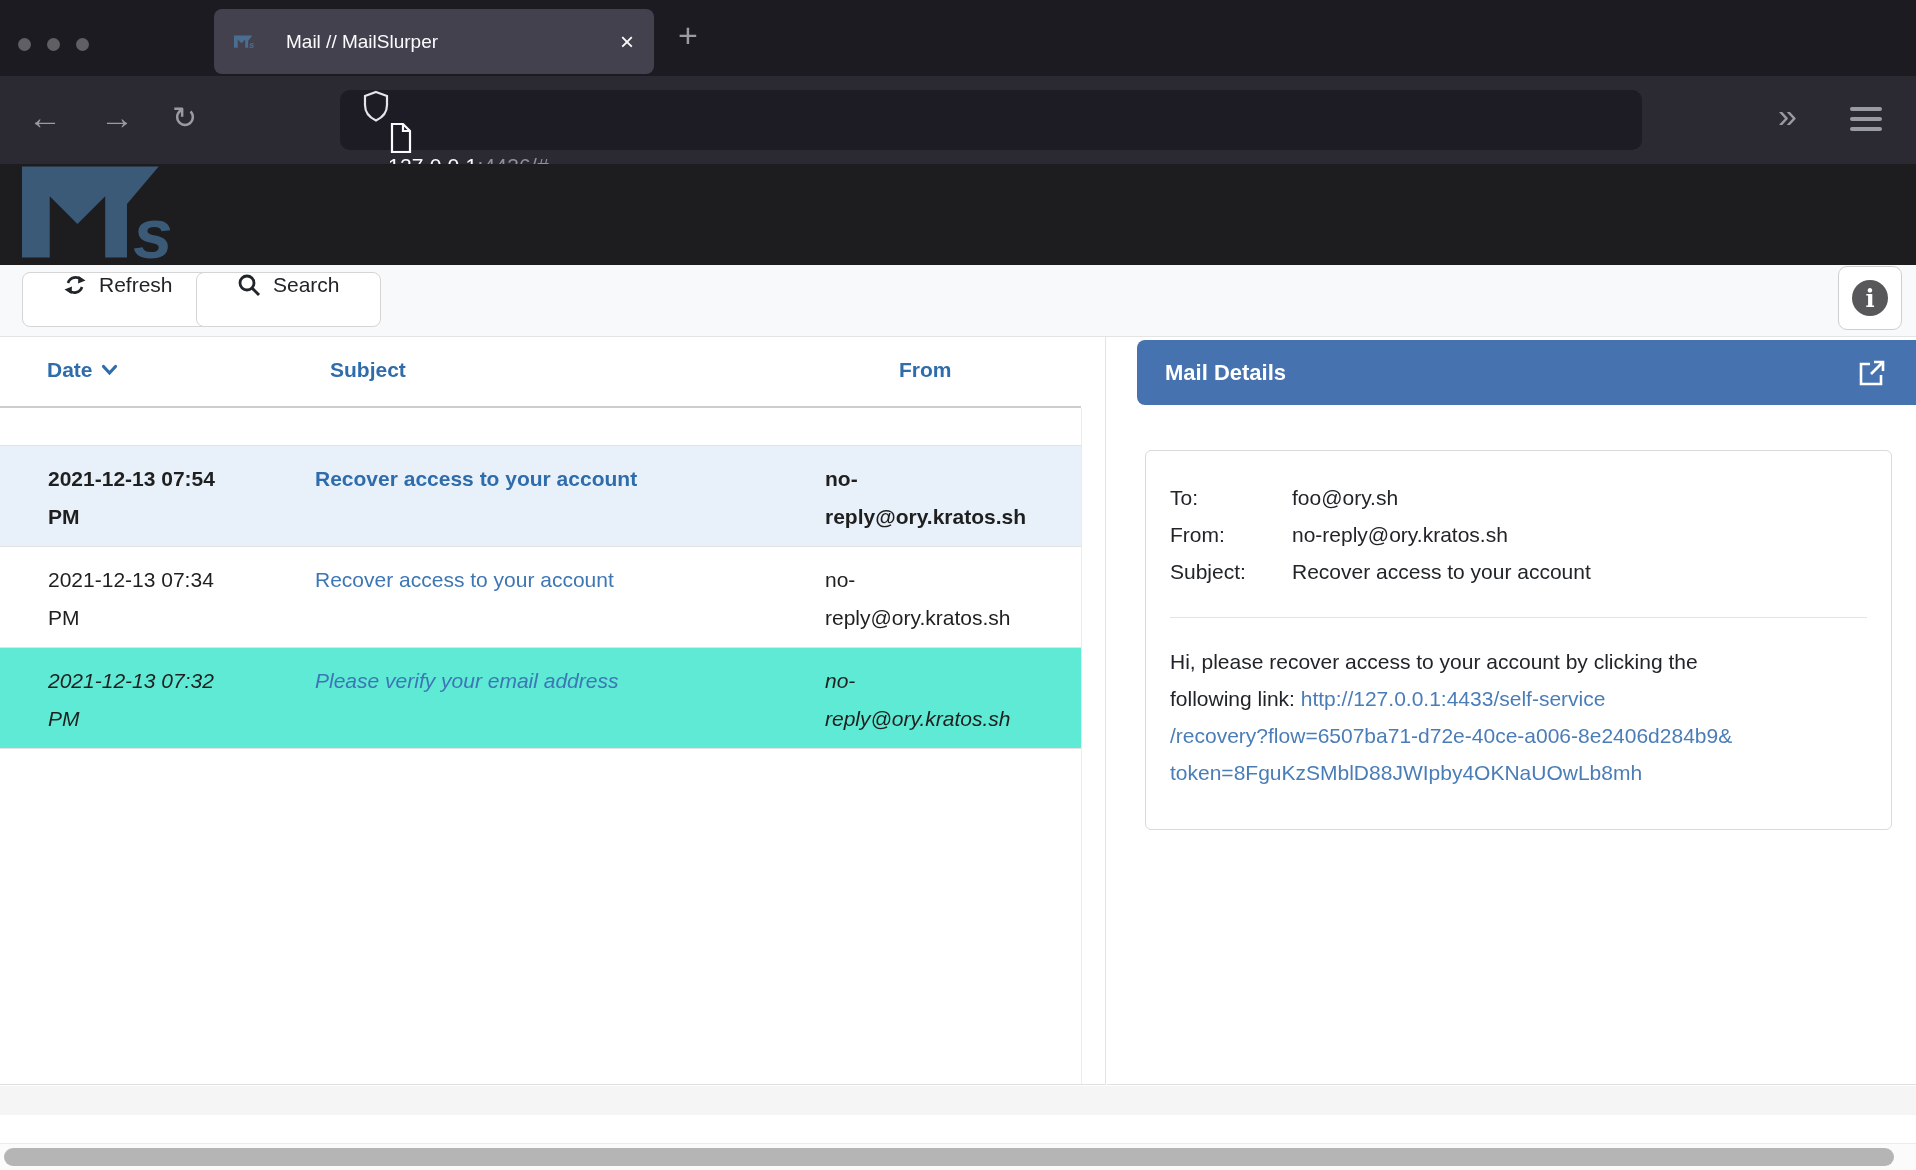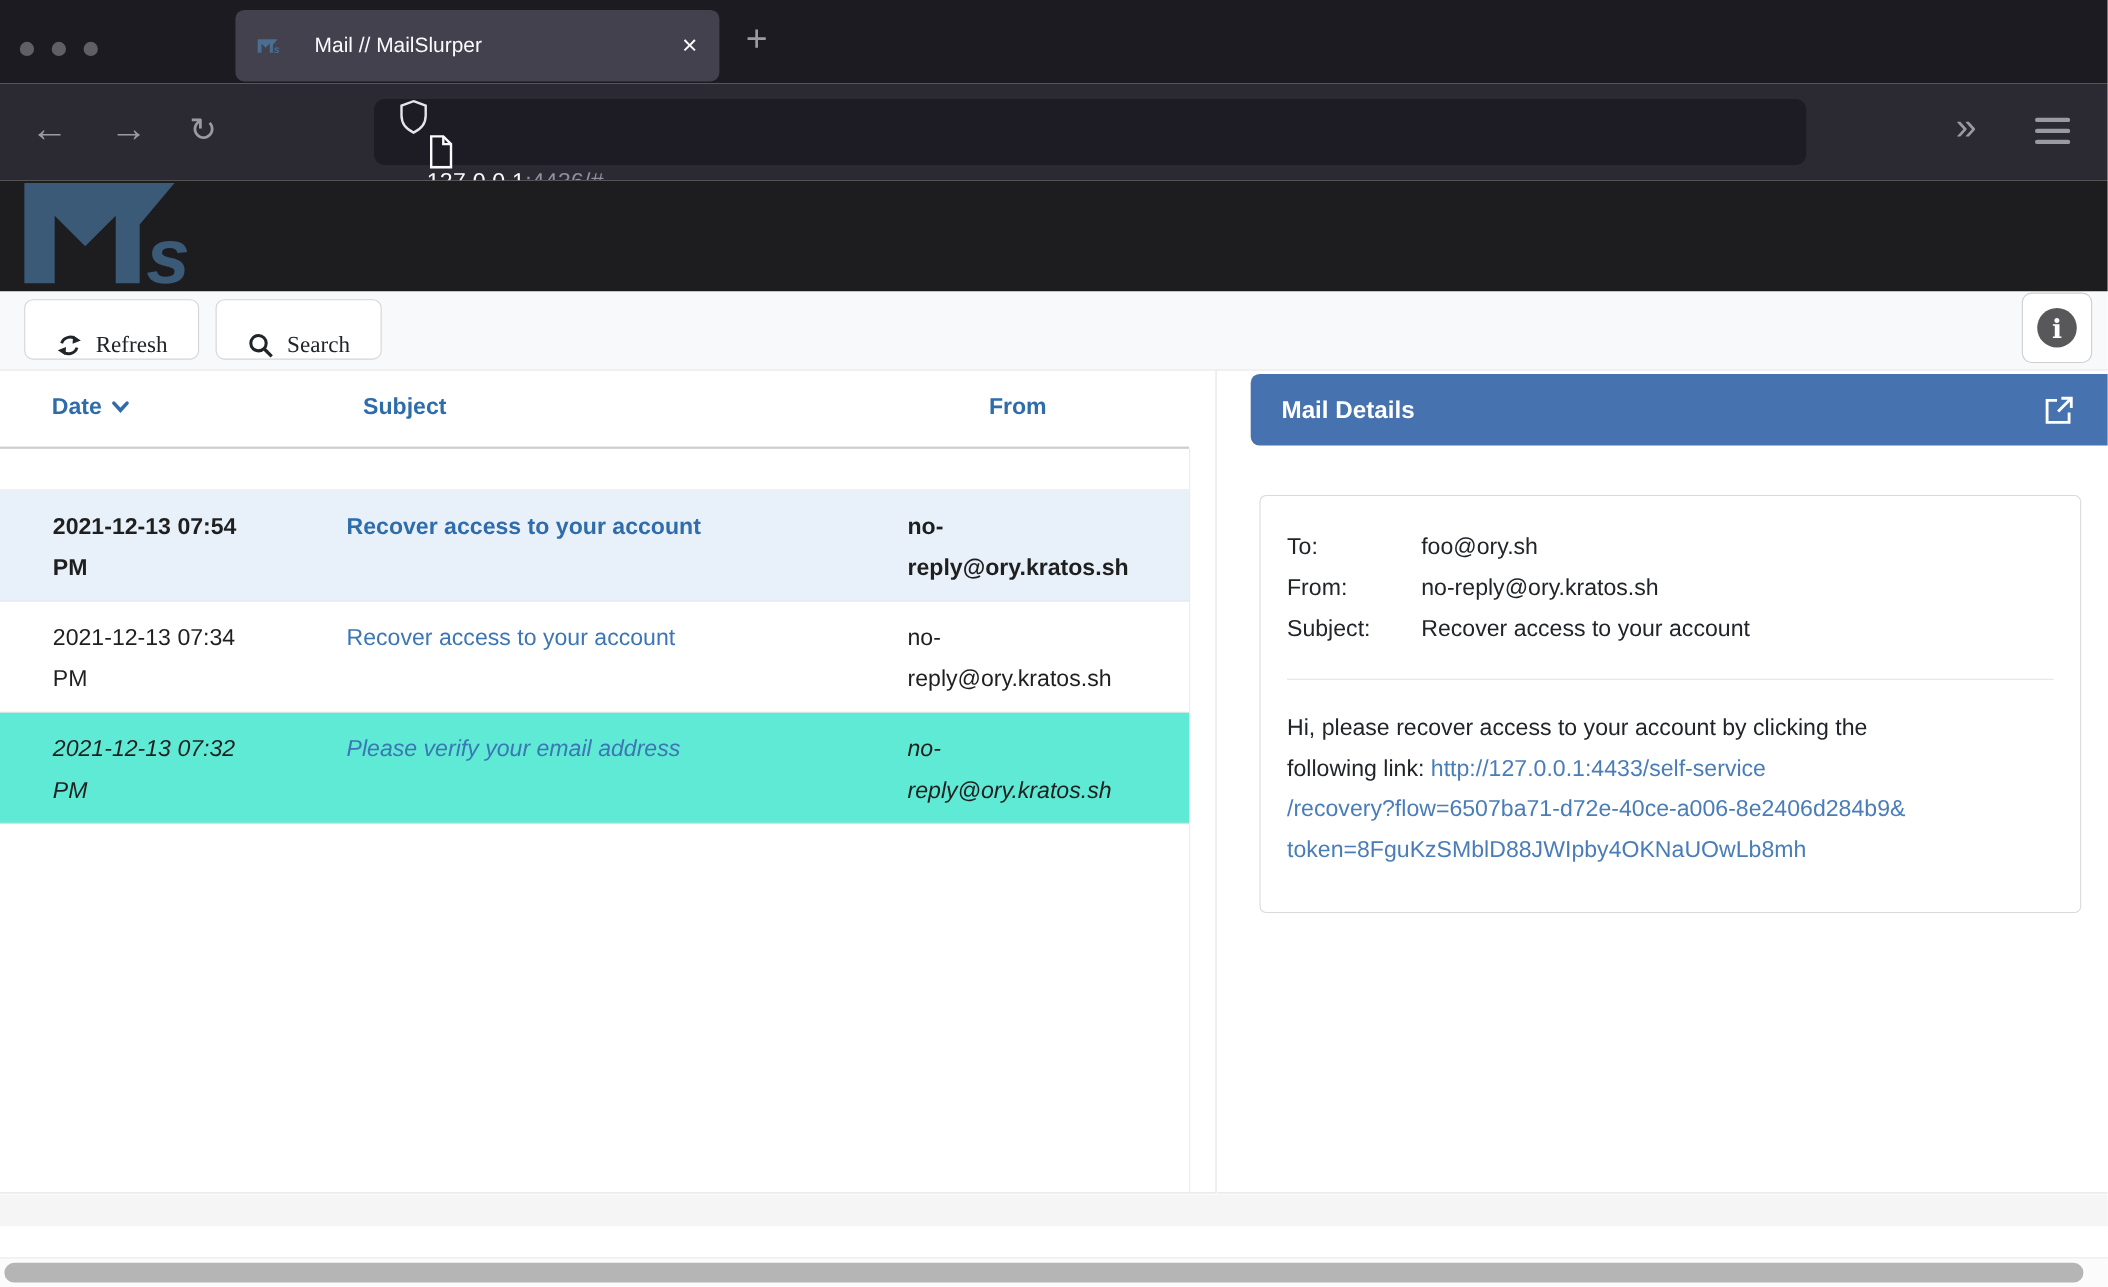--- a/index.html
+++ b/index.html
@@ -33,21 +33,21 @@
   
   .appheader { position:absolute; left:0; top:164px; width:1916px; height:101px; background:#1d1d1f; }
   .logo { position:absolute; left:22px; top:2px; }
   .hdr-icon { position:absolute; top:198px; }
   .i-home { left:277px; } .i-funnel { left:358px; } .i-gear { left:428px; }
 
   
   .toolstrip { position:absolute; left:0; top:265px; width:1916px; height:72px; background:#f8f9fa;
                border-bottom:1px solid #e4e4e4; }
   .btn { position:absolute; top:7px; height:55px; background:#fff; border:1px solid #d5d5d5; border-radius:8px;
-         display:flex; align-items:flex-end; gap:12px; padding:0 28px; font-size:21px; color:#212529; cursor:pointer;font-family:Liberation Serif, serif; }
+         display:flex; align-items:flex-start; gap:12px; padding:0 40px; font-size:21px; color:#212529; cursor:pointer; }
   .btn-refresh { left:22px; } .btn-search { left:196px; }
   .btn-info { position:absolute; left:1838px; top:1px; width:64px; height:64px; background:#fff;
               border:1px solid #cfcfcf; border-radius:9px; display:flex; align-items:center; justify-content:center; }
   .info-circle { width:36px; height:36px; border-radius:50%; background:#58585a; color:#fff;
                  font-family:"DejaVu Serif", serif; font-weight:bold; font-size:24px;
                  display:flex; align-items:center; justify-content:center; }
 
   
   .list-panel { position:absolute; left:0; top:337px; width:1106px; height:748px; background:#fff;
                 border-right:1px solid #e3e3e3; border-bottom:1px solid #e0e0e0; }

